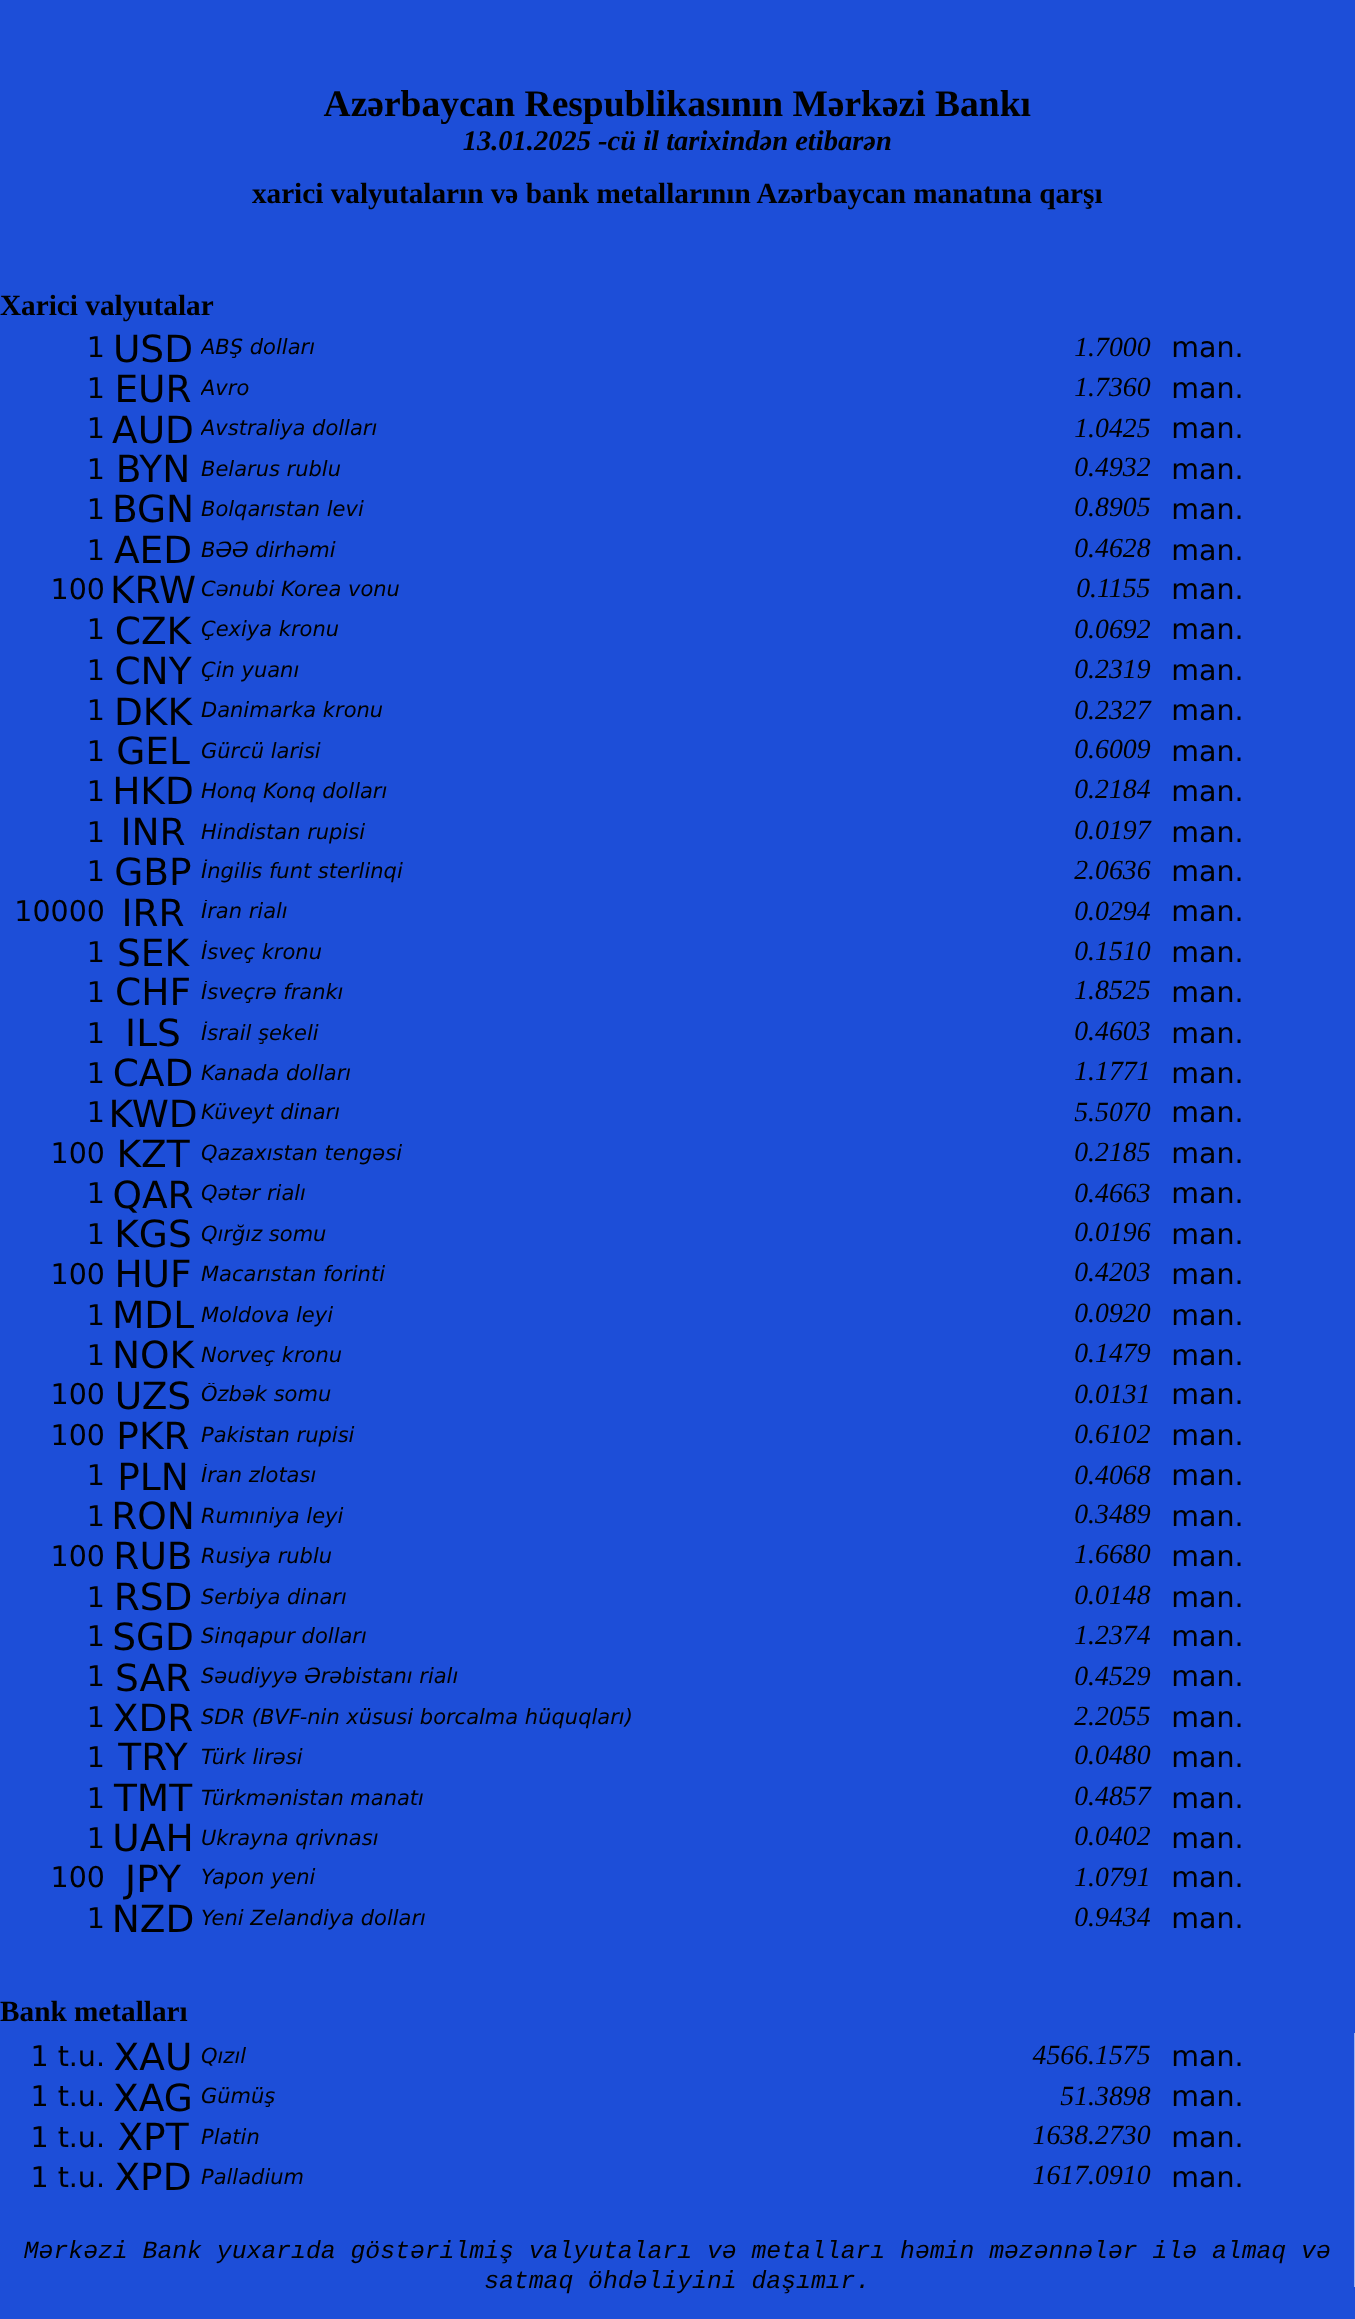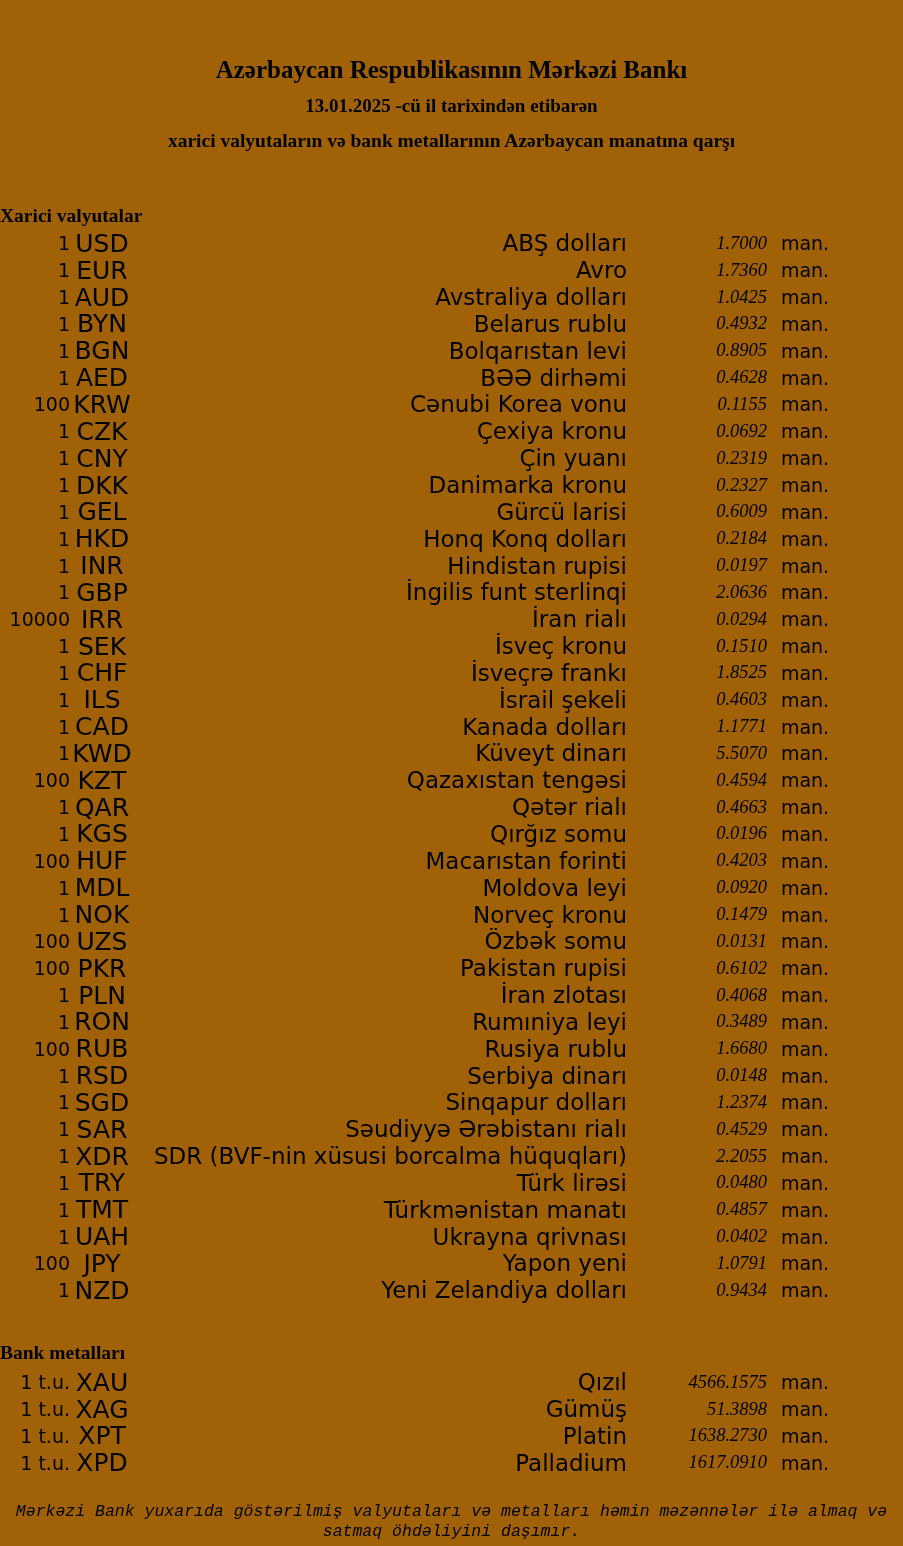--- a/index.html
+++ b/index.html
@@ -5,38 +5,38 @@
   html, body {
     margin: 0;
     padding: 0;
     background: #ffffff;
     color: #000000;
   }
   .page {
     position: relative;
     width: 903px;
     height: 1546px;
-    background: #a16207;
+    background: #1d4ed8;
     overflow: hidden;
     font-family: "DejaVu Sans", sans-serif;
   }
   .doc-header { text-align: center; }
   .doc-title {
     font-family: "Liberation Serif", serif;
     font-weight: 700;
     font-size: 25px;
     line-height: 28px;
     padding-top: 56px;
   }
   .doc-subtitle-date {
     font-family: "Liberation Serif", serif;
     font-weight: 700;
     font-size: 19px;
     line-height: 22px;
-    margin-top: 11px;
+    font-style: italic;
   }
   .doc-subtitle-scope {
     font-family: "Liberation Serif", serif;
     font-weight: 700;
     font-size: 19.5px;
     line-height: 23px;
     margin-top: 12px;
   }
   .section-title {
     font-family: "Liberation Serif", serif;
@@ -60,24 +60,25 @@
     font-size: 19px;
     white-space: pre;
   }
   .code {
     width: 64px;
     text-align: center;
     font-size: 25px;
   }
   .name {
     flex: 1;
-    text-align: right;
-    font-size: 23px;
+    text-align: left;
+    font-size: 14px;
     white-space: nowrap;
     overflow: hidden;
+    font-style: italic;
   }
   .rate {
     width: 140px;
     text-align: right;
     font-family: "Liberation Serif", serif;
     font-weight: 400;
     font-style: italic;
     font-size: 18.5px;
   }
   .unit {
@@ -246,21 +247,21 @@
     <span class="col amount">1</span>
     <span class="col code">KWD</span>
     <span class="col name">Küveyt dinarı</span>
     <span class="col rate">5.5070</span>
     <span class="col unit">man.</span>
   </div>
       <div class="row">
     <span class="col amount">100</span>
     <span class="col code">KZT</span>
     <span class="col name">Qazaxıstan tengəsi</span>
-    <span class="col rate">0.4594</span>
+    <span class="col rate">0.2185</span>
     <span class="col unit">man.</span>
   </div>
       <div class="row">
     <span class="col amount">1</span>
     <span class="col code">QAR</span>
     <span class="col name">Qətər rialı</span>
     <span class="col rate">0.4663</span>
     <span class="col unit">man.</span>
   </div>
       <div class="row">

